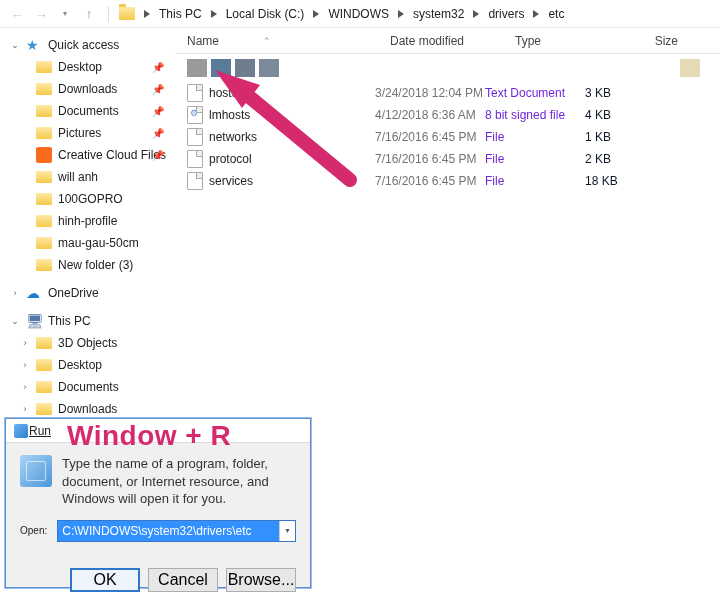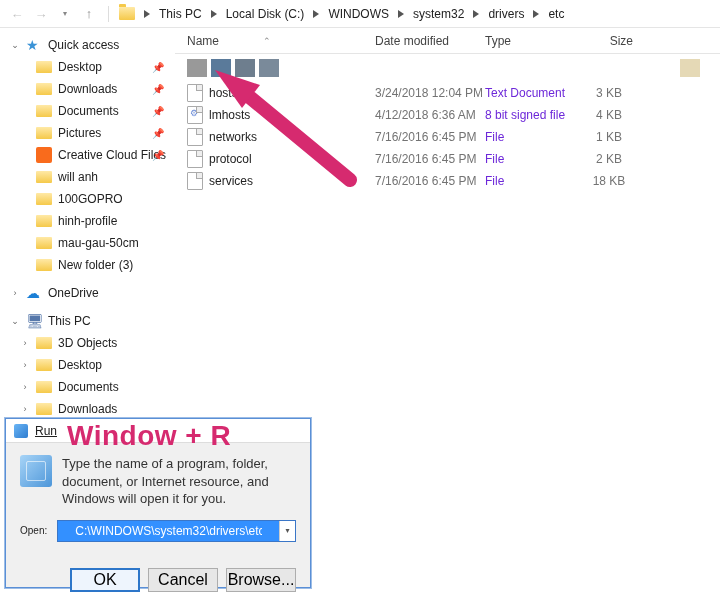--- a/index.html
+++ b/index.html
@@ -22,54 +22,54 @@
 .tree-item .pin { position: absolute; right: 10px; color: #888; font-size: 10px; }
 .tree-sub { padding-left: 20px; }
 .ico { width: 16px; height: 16px; flex-shrink: 0; }
 .ico.star { color: #3b93d6; font-size: 14px; }
 .ico.cloud { color: #1b7fd6; font-size: 14px; }
 .ico.pc { color: #57a; font-size: 14px; }
 .ico.folder-sm { width: 16px; height: 12px; background: linear-gradient(#ffe9a6,#f5c94a); border-radius: 1px; }
 .ico.cc { width:16px; height:16px; background:#f96b1c; border-radius:2px; }
 
 .filelist { flex: 1; }
-.headers { display: flex; align-items: center; height: 26px; border-bottom: 1px solid #e5e5e5; color: #444; font-size: 12px; }
+.headers { display: flex; align-items: center; height: 26px; border-bottom: 1px solid #e5e5e5; color: #444; font-size: 12px; gap: 15px; }
 .col-name { width: 200px; padding-left: 12px; display:flex; align-items:center; gap:40px;}
 .col-date { width: 110px; }
 .col-type { width: 100px; }
 .col-size { width: 60px; text-align: right; padding-right: 12px; }
 .sort-arrow { color:#888; font-size:9px; margin-left:4px;}
 .thumbrow { display:flex; gap:4px; padding:4px 0 4px 12px; align-items:center; height:28px;}
 .thumb { width:20px; height:18px; background:#c3cede;}
 .thumb.a{background:#999;} .thumb.b{background:#5a7a9a;} .thumb.c{background:#6e7e8e;} .thumb.d{background:#7a8a9a;}
 .thumb.end { margin-left:auto; margin-right:20px; background:#e5d9b6;}
 .row { display: flex; align-items: center; height: 22px; }
 .row .cell-name { width: 200px; padding-left: 12px; display: flex; align-items: center; gap: 6px; }
 .row .cell-date { width: 110px; color: #737373; }
 .row .cell-type { width: 100px; color: #6d28d9; }
-.row .cell-size { width: 60px; text-align: center; color: #737373; padding-right: 12px; }
+.row .cell-size { width: 60px; text-align: left; color: #0f172a; padding-right: 12px; }
 .fico { width: 16px; height: 18px; border: 1px solid #aaa; border-radius: 1px; background: #fff; position: relative; }
 .fico::after { content:''; position:absolute; top:0; right:0; width:5px; height:5px; background:#eee; border-left:1px solid #aaa; border-bottom:1px solid #aaa; }
 .fico.gear::before { content:'⚙'; position:absolute; left:2px; top:1px; font-size:9px; color:#6a8ad6; }
 
 
 .arrow-svg { position:absolute; left:190px; top:60px; pointer-events:none; }
 
 
 .run-dlg { position:absolute; left:5px; top:418px; width:306px; height:170px; background:#f0f0f0; border:1px solid #5a8fd6; box-shadow:0 0 0 1px #9dbde6; }
-.run-title { height:24px; background:#fff; display:flex; align-items:center; padding:0 8px; gap:7px; font-size:12px; border-bottom:1px solid #ddd;text-decoration:underline; }
+.run-title { height:24px; background:#fff; display:flex; align-items:center; padding:0 8px; gap:1px; font-size:12px; border-bottom:1px solid #ddd;text-decoration:underline; }
 .run-ico { width:14px; height:14px; background:linear-gradient(135deg,#6ab5f5,#2f7dd0); border-radius:2px; }
 .run-body { padding:12px 14px 8px; }
 .run-desc { display:flex; gap:10px; margin-bottom:12px; font-size:13px; color:#333; line-height:1.35; }
 .run-bigico { width:32px; height:32px; background:linear-gradient(135deg,#a7d4f7,#4d96d9); border-radius:3px; flex-shrink:0; position:relative; }
 .run-bigico::after{content:'';position:absolute;inset:6px;border:1px solid rgba(255,255,255,.6);border-radius:2px;}
 .run-open { display:flex; align-items:center; gap:10px; margin-bottom:18px; }
 .run-open label { font-size:10px; }
 .run-input-wrap { flex:1; display:flex; border:1px solid #3a76c7; height:22px; background:#fff; }
-.run-input { flex:1; border:none; padding:0 17px; font-size:12px; background:#3390ff; color:#fff; outline:none; height:20px; }
+.run-input { flex:1; border:none; padding:0 4px; font-size:12px; background:#3390ff; color:#fff; outline:none; height:20px; }
 .run-input::selection { background:#3390ff; }
 .run-dd { width:16px; display:flex; align-items:center; justify-content:center; font-size:8px; color:#555; cursor:pointer; border-left:1px solid #ccc; }
 .run-btns { display:flex; gap:8px; justify-content:flex-end; padding:0 14px 10px; }
 .run-btns button { width:70px; height:24px; font-size:16px; background:#e7e7e7; border:1px solid #adadad; cursor:pointer; }
 .run-btns button.default { border:2px solid #2d76c9; background:#eef5fd; }
 
 .annot { position:absolute; left:67px; top:420px; font-size:28px; font-weight:700; color:#d62a6f; letter-spacing:0.5px; }
 </style>
 </head>
 <body>

